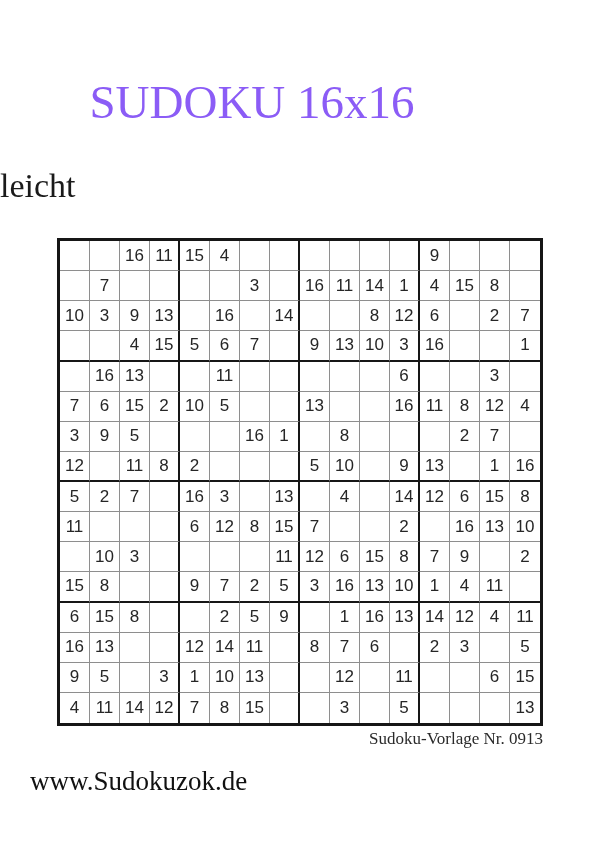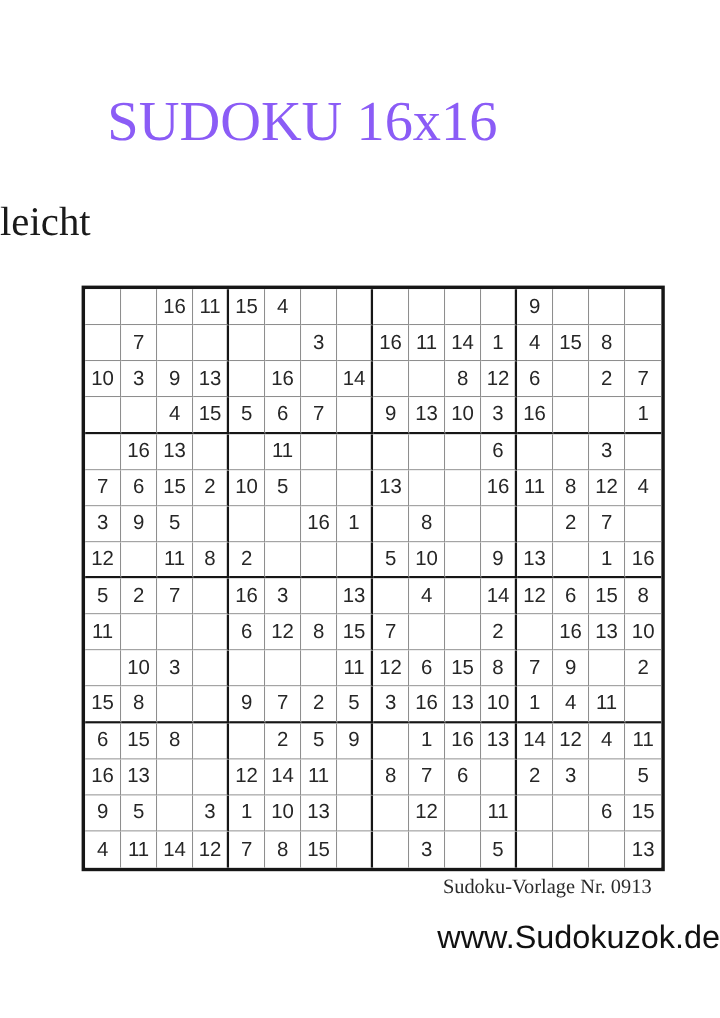--- a/index.html
+++ b/index.html
@@ -31,21 +31,20 @@
   }
   .sudoku-grid {
     position: absolute;
     left: 57px; top: 238px;
     width: 486px; height: 488px;
     border: 3px solid #161616;
     background: #ffffff;
     display: grid;
     grid-template-columns: repeat(16, 1fr);
     grid-template-rows: repeat(16, 1fr);
-    margin-left: 11px;
   }
   .cell {
     border-right: 1px solid #8e8e8e;
     border-bottom: 1px solid #8e8e8e;
     display: flex;
     align-items: center;
     justify-content: center;
     font-family: "Liberation Sans", "DejaVu Sans", sans-serif;
     font-size: 17px;
     color: #262626;
@@ -60,25 +59,26 @@
     top: 730px; right: 57px;
     font-family: "Liberation Serif", serif;
     font-size: 17px;
     line-height: 18px;
     color: #2a2a2a;
     text-align: right;
   }
   .website {
     position: absolute;
     top: 764px; left: 0; width: 600px;
-    text-align: right;
-    font-family: Liberation Sans, sans-serif;
+    text-align: left;
+    font-family: Liberation Serif, serif;
     font-size: 27px;
     line-height: 34px;
     color: #111111;
+    padding-left: 30px;
   }
 </style>
 </head>
 <body>
 
 <h1 class="page-title">SUDOKU 16x16</h1>
 <div class="difficulty">leicht</div>
 
 <div class="sudoku-grid" id="sudoku-grid">
     <div class="cell"></div>

